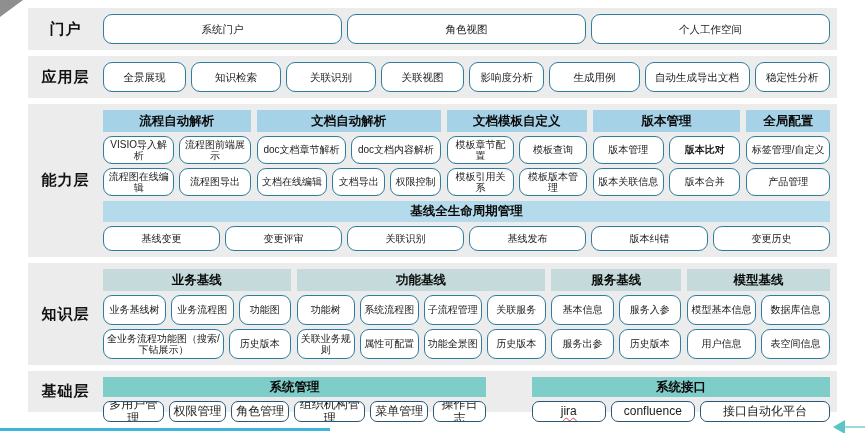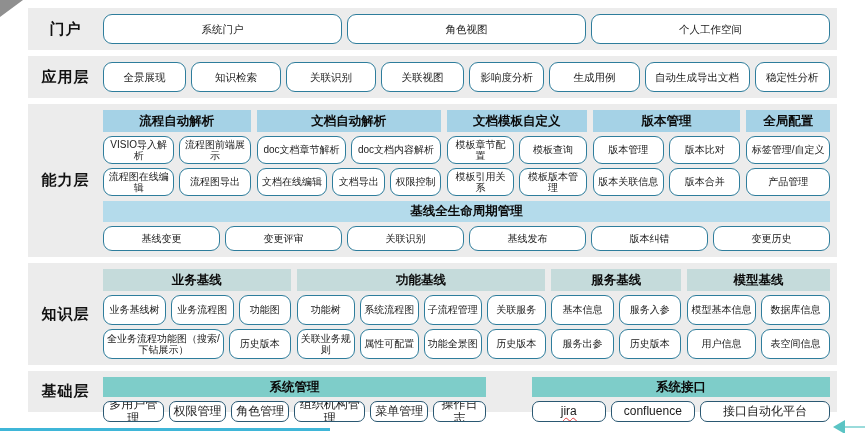--- a/index.html
+++ b/index.html
@@ -209,21 +209,21 @@
                   <span>模板版本管理</span>
                 </div>
               </div>
             </div>
             <div class="group" style="flex: 150 1 0px;">
               <div class="group-header" style="background: rgb(165, 210, 230);">版本管理</div>
               <div class="btn-row">
                 <div class="node-btn" style="flex: 1 1 0px;">
                   <span>版本管理</span>
                 </div>
-                <div class="node-btn" style="flex: 1 1 0px;">
+                <div class="node-btn" style="flex: 1 1 0px; font-weight: bold;">
                   <span>版本比对</span>
                 </div>
               </div>
               <div class="btn-row">
                 <div class="node-btn" style="flex: 1 1 0px;">
                   <span>版本关联信息</span>
                 </div>
                 <div class="node-btn" style="flex: 1 1 0px;">
                   <span>版本合并</span>
                 </div>

